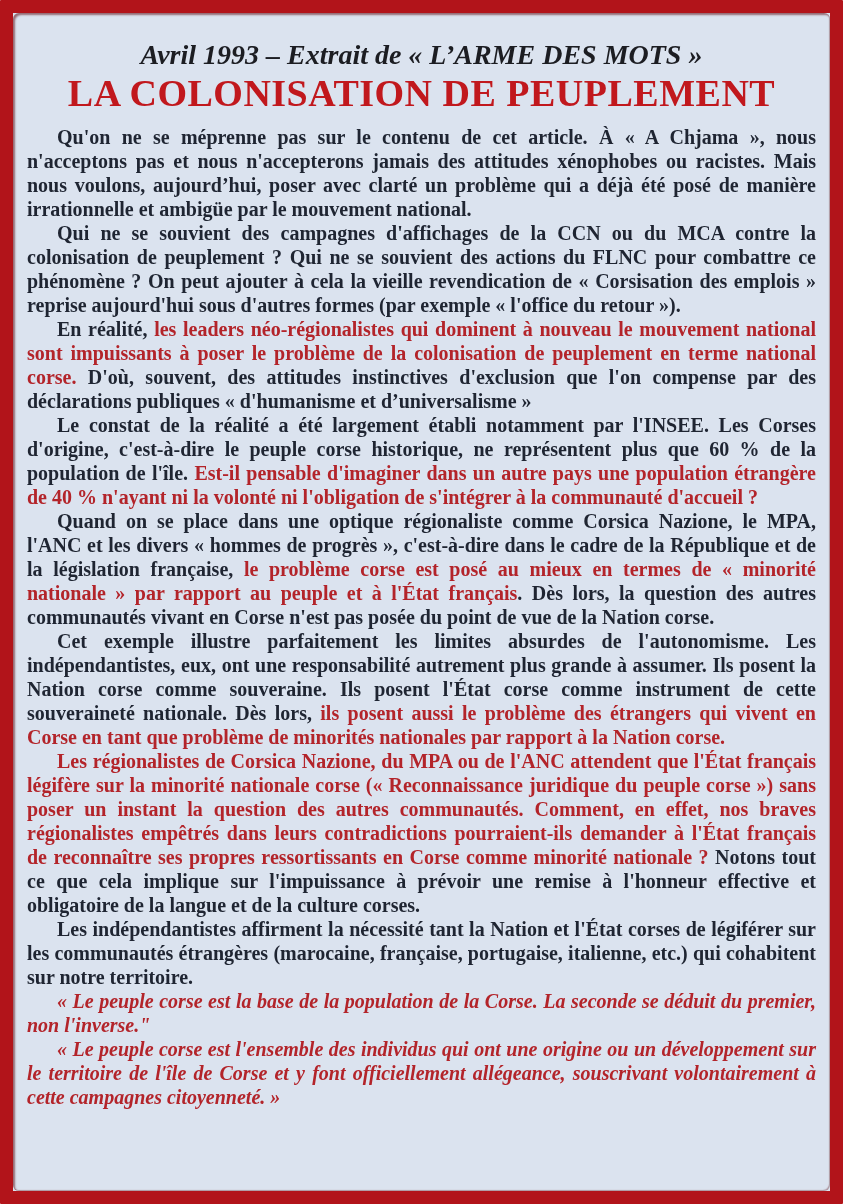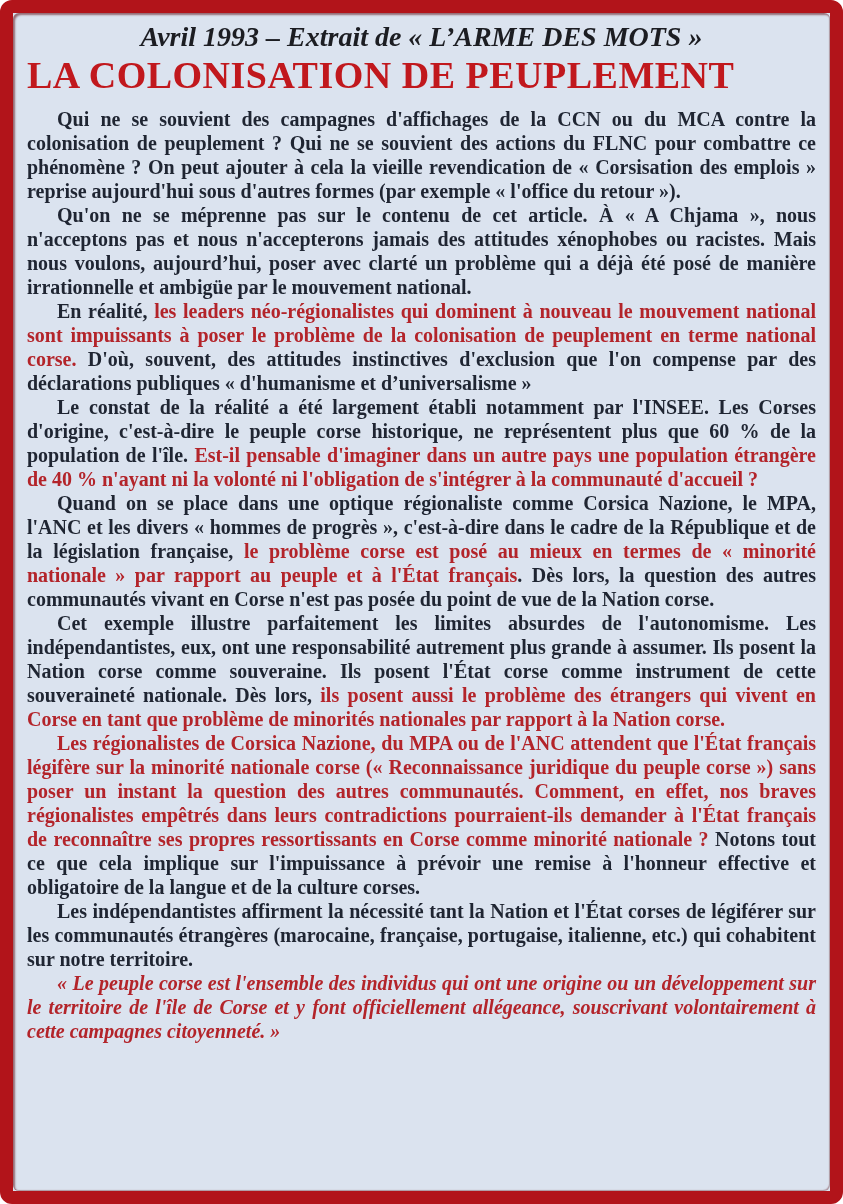--- a/index.html
+++ b/index.html
@@ -15,23 +15,23 @@
     background: #ffffff;
     overflow: hidden;
   }
   .frame {
     position: absolute;
     inset: 0;
     box-sizing: border-box;
     width: 843px;
     height: 1204px;
     border: 13px solid #b2141a;
-    border-radius: 12px;
+    border-radius: 1px;
     background: #dbe3ef;
-    padding: 0 14px 8px 14px;
+    padding: 18px 14px 8px 14px;
   }
   .frame::before {
     content: "";
     position: absolute;
     inset: 0;
     border-radius: 6px;
     box-shadow: inset 2px 2px 2px rgba(90, 8, 12, 0.55), inset -1px -1px 1px rgba(90, 8, 12, 0.35);
     pointer-events: none;
   }
   .dateline {
@@ -39,20 +39,21 @@
     text-align: center;
     font-size: 28px;
     line-height: 1.15;
     font-weight: bold;
     font-style: italic;
     color: #1c1d22;
     letter-spacing: 0px;
   }
   .doc-title {
     margin: 2px 0 10px 0;
+    text-align: center;
     font-size: 38px;
     line-height: 1.1;
     font-weight: bold;
     color: #c1181d;
     letter-spacing: 0.5px;
   }
   .article {
     font-size: 20px;
     line-height: 24px;
     font-weight: bold;
@@ -72,24 +73,25 @@
   }
 </style>
 </head>
 <body>
 
 <div class="page">
   <div class="frame">
     <div class="dateline">Avril 1993 – Extrait de « L’ARME DES MOTS »</div>
     <div class="doc-title">LA COLONISATION DE PEUPLEMENT</div>
     <div class="article">
+        <p><span class="dark">Qu'on ne se méprenne pas sur le contenu de cet article. À « A Chjama », nous n'acceptons pas et nous n'accepterons jamais des attitudes xénophobes ou racistes. Mais nous voulons, aujourd’hui, poser avec clarté un problème qui a déjà été posé de manière irrationnelle et ambigüe par le mouvement national.</span></p>
         <p><span class="dark">Qui ne se souvient des campagnes d'affichages de la CCN ou du MCA contre la colonisation de peuplement ? Qui ne se souvient des actions du FLNC pour combattre ce phénomène ? On peut ajouter à cela la vieille revendication de « Corsisation des emplois » reprise aujourd'hui sous d'autres formes (par exemple « l'office du retour »).</span></p>
-        <p><span class="dark">Qu'on ne se méprenne pas sur le contenu de cet article. À « A Chjama », nous n'acceptons pas et nous n'accepterons jamais des attitudes xénophobes ou racistes. Mais nous voulons, aujourd’hui, poser avec clarté un problème qui a déjà été posé de manière irrationnelle et ambigüe par le mouvement national.</span></p>
         <p><span class="dark">En réalité, </span><span class="red">les leaders néo-régionalistes qui dominent à nouveau le mouvement national sont impuissants à poser le problème de la colonisation de peuplement en terme national corse.</span><span class="dark"> D'où, souvent, des attitudes instinctives d'exclusion que l'on compense par des déclarations publiques « d'humanisme et d’universalisme »</span></p>
         <p><span class="dark">Le constat de la réalité a été largement établi notamment par l'INSEE. Les Corses d'origine, c'est-à-dire le peuple corse historique, ne représentent plus que 60 % de la population de l'île. </span><span class="red">Est-il pensable d'imaginer dans un autre pays une population étrangère de 40 % n'ayant ni la volonté ni l'obligation de s'intégrer à la communauté d'accueil ?</span></p>
         <p><span class="dark">Quand on se place dans une optique régionaliste comme Corsica Nazione, le MPA, l'ANC et les divers « hommes de progrès », c'est-à-dire dans le cadre de la République et de la législation française, </span><span class="red">le problème corse est posé au mieux en termes de « minorité nationale » par rapport au peuple et à l'État français</span><span class="dark">. Dès lors, la question des autres communautés vivant en Corse n'est pas posée du point de vue de la Nation corse.</span></p>
         <p><span class="dark">Cet exemple illustre parfaitement les limites absurdes de l'autonomisme. Les indépendantistes, eux, ont une responsabilité autrement plus grande à assumer. Ils posent la Nation corse comme souveraine. Ils posent l'État corse comme instrument de cette souveraineté nationale. Dès lors, </span><span class="red">ils posent aussi le problème des étrangers qui vivent en Corse en tant que problème de minorités nationales par rapport à la Nation corse.</span></p>
         <p><span class="red">Les régionalistes de Corsica Nazione, du MPA ou de l'ANC attendent que l'État français légifère sur la minorité nationale corse (« Reconnaissance juridique du peuple corse ») sans poser un instant la question des autres communautés. Comment, en effet, nos braves régionalistes empêtrés dans leurs contradictions pourraient-ils demander à l'État français de reconnaître ses propres ressortissants en Corse comme minorité nationale ?</span><span class="dark"> Notons tout ce que cela implique sur l'impuissance à prévoir une remise à l'honneur effective et obligatoire de la langue et de la culture corses.</span></p>
         <p><span class="dark">Les indépendantistes affirment la nécessité tant la Nation et l'État corses de légiférer sur les communautés étrangères (marocaine, française, portugaise, italienne, etc.) qui cohabitent sur notre territoire.</span></p>
+        <p class="quote"><span class="quote">« Le peuple corse est la base de la population de la Corse. La seconde se déduit du premier, non l'inverse."</span></p>
         <p class="quote"><span class="quote">« Le peuple corse est l'ensemble des individus qui ont une origine ou un développement sur le territoire de l'île de Corse et y font officiellement allégeance, souscrivant volontairement à cette campagnes citoyenneté. »</span></p>
       </div>
   </div>
 </div>
 
 </body></html>

